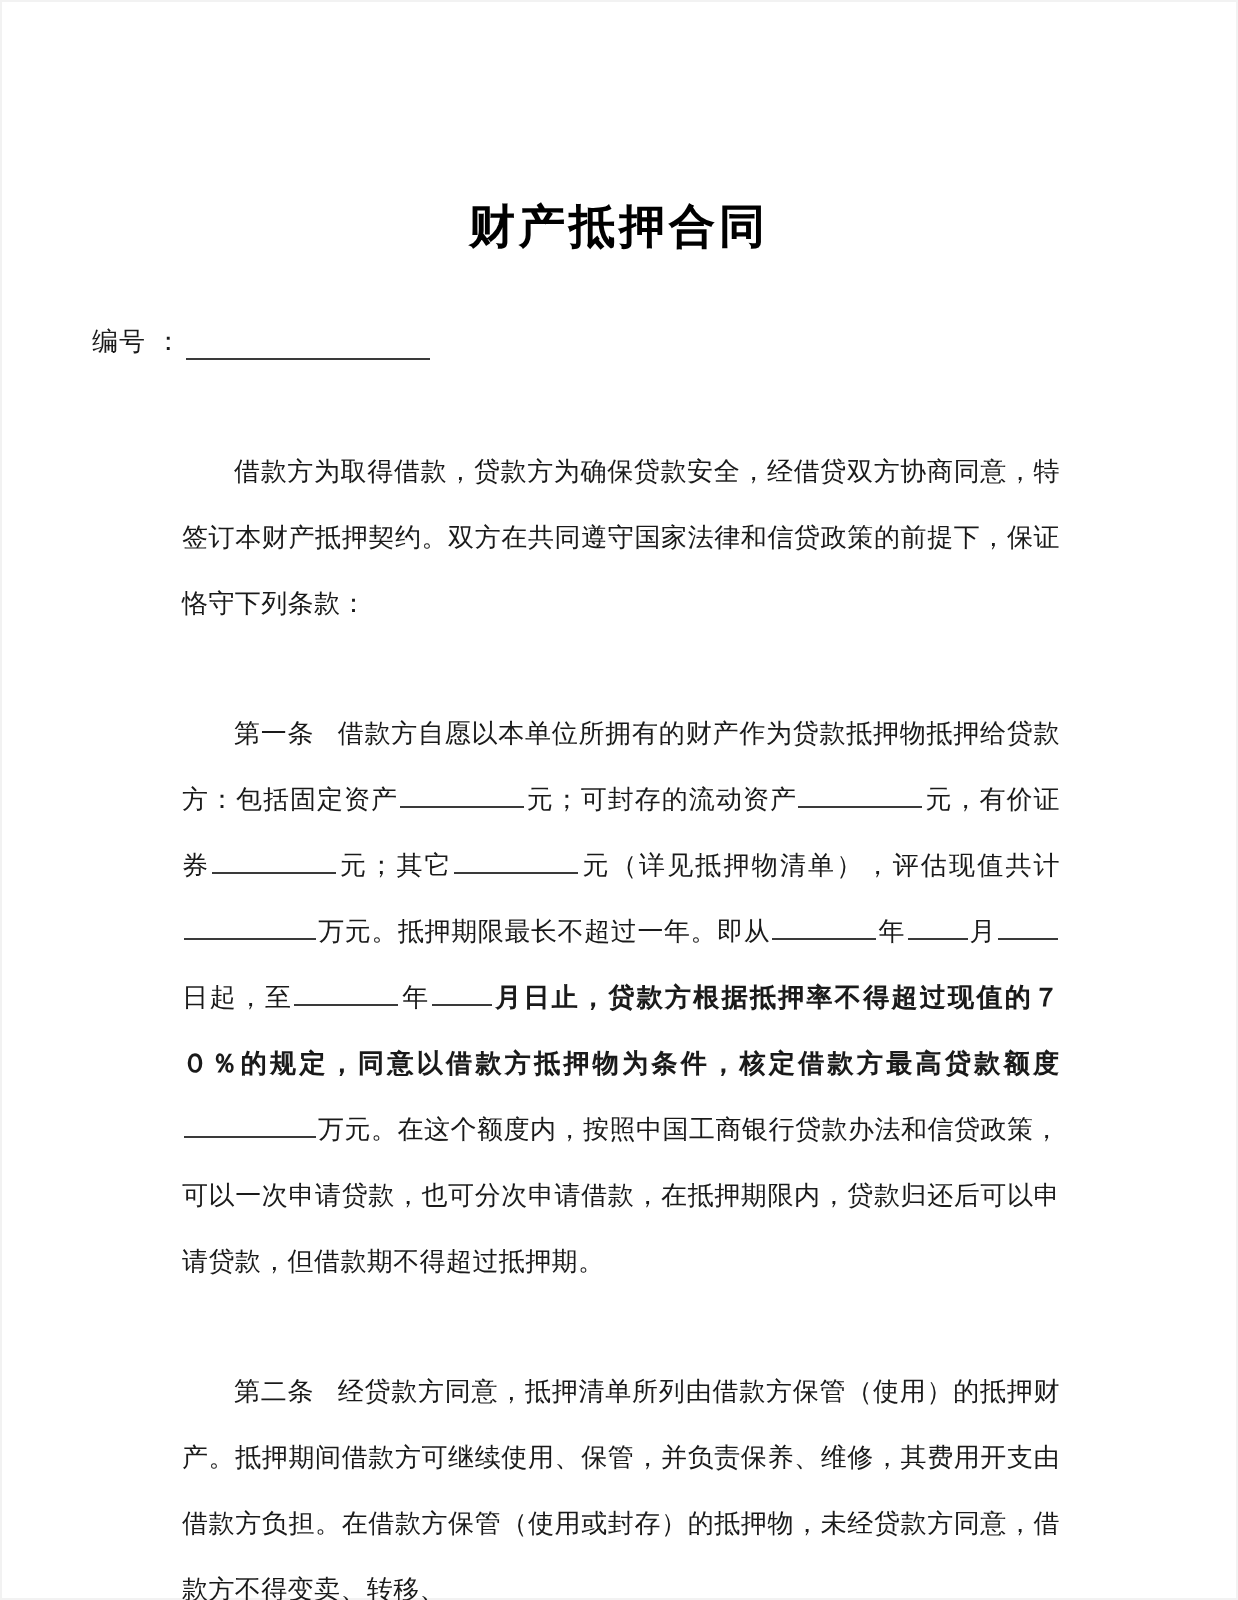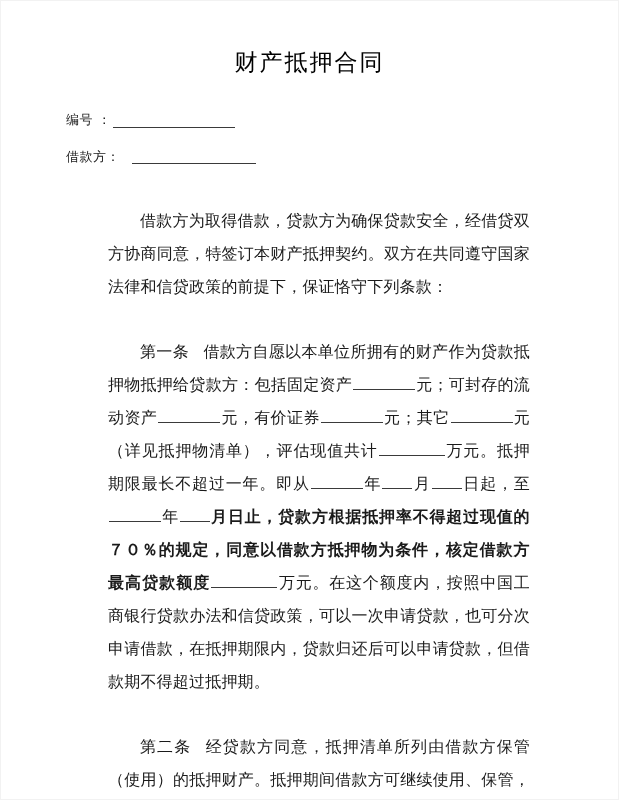--- a/index.html
+++ b/index.html
@@ -21,31 +21,31 @@
     width: 619px;
     height: 800px;
     background: #ffffff;
     border: 1px solid #f2f2f2;
     padding: 0;
   }
 
   .doc-title {
     text-align: center;
     font-size: 23px;
-    font-weight: normal;
+    font-weight: bold;
     letter-spacing: 2px;
     color: #000000;
     margin: 0;
-    padding-top: 46px;
+    padding-top: 98px;
     line-height: 1.35;
   }
 
   .field-block {
     margin-top: 34px;
-    padding-left: 65px;
+    padding-left: 45px;
   }
 
   .field-row {
     display: flex;
     align-items: flex-end;
     font-size: 13px;
     line-height: 1.2;
     margin-bottom: 21px;
     color: #1a1a1a;
   }
@@ -64,25 +64,25 @@
   .field-rule.w-num   { width: 122px; }
   .field-rule.w-party { width: 124px; margin-left: 12px; }
 
   .body-block {
     padding-left: 90px;
     padding-right: 88px;
     margin-top: 40px;
   }
 
   .para {
-    font-size: 16px;
+    font-size: 13px;
     line-height: 33px;
     text-align: justify;
     text-justify: inter-ideograph;
-    margin: 0 0 32px 17px;
+    margin: 0 0 32px 0;
     color: #1a1a1a;
     letter-spacing: 0.2px;
   }
   .para.indent { text-indent: 2em; }
   .para:last-child { margin-bottom: 0; }
 
   .art-label {
     margin-right: 0.9em;
     white-space: nowrap;
   }
@@ -109,24 +109,20 @@
   <h1 class="doc-title">财产抵押合同</h1>
 
   <div class="field-block">
 
     <div class="field-row">
       <span class="field-label">编号 ：</span>
       <span class="field-rule w-num"></span>
     </div>
 
 
-    <div class="field-row">
-      <span class="field-label">借款方：</span>
-      <span class="field-rule w-party"></span>
-    </div>
 
   </div>
 
   <div class="body-block">
 
     <p class="para indent">借款方为取得借款，贷款方为确保贷款安全，经借贷双方协商同意，特签订本财产抵押契约。双方在共同遵守国家法律和信贷政策的前提下，保证恪守下列条款：</p>
 
     <p class="para indent">
       <span class="art-label">第一条</span><span>借款方自愿以本单位所拥有的财产作为贷款抵押物抵押给贷款方：包括固定资产</span><span class="blank b-amt"></span><span>元；可封存的流动资产</span><span class="blank b-amt"></span><span>元，有价证券</span><span class="blank b-amt"></span><span>元；其它</span><span class="blank b-amt"></span><span>元（详见抵押物清单），评估现值共计</span><span class="blank b-amt2"></span><span>万元。抵押期限最长不超过一年。即从</span><span class="blank b-year"></span><span>年</span><span class="blank b-md"></span><span>月</span><span class="blank b-md"></span><span>日起，至</span><span class="blank b-year"></span><span>年</span><span class="blank b-md"></span><span class="halfwidth-pct">月日止，贷款方根据抵押率不得超过现值的７０％的规定，同意以借款方抵押物为条件，核定借款方最高贷款额度</span><span class="blank b-amt2"></span><span>万元。在这个额度内，按照中国工商银行贷款办法和信贷政策，可以一次申请贷款，也可分次申请借款，在抵押期限内，贷款归还后可以申请贷款，但借款期不得超过抵押期。</span>
     </p>

